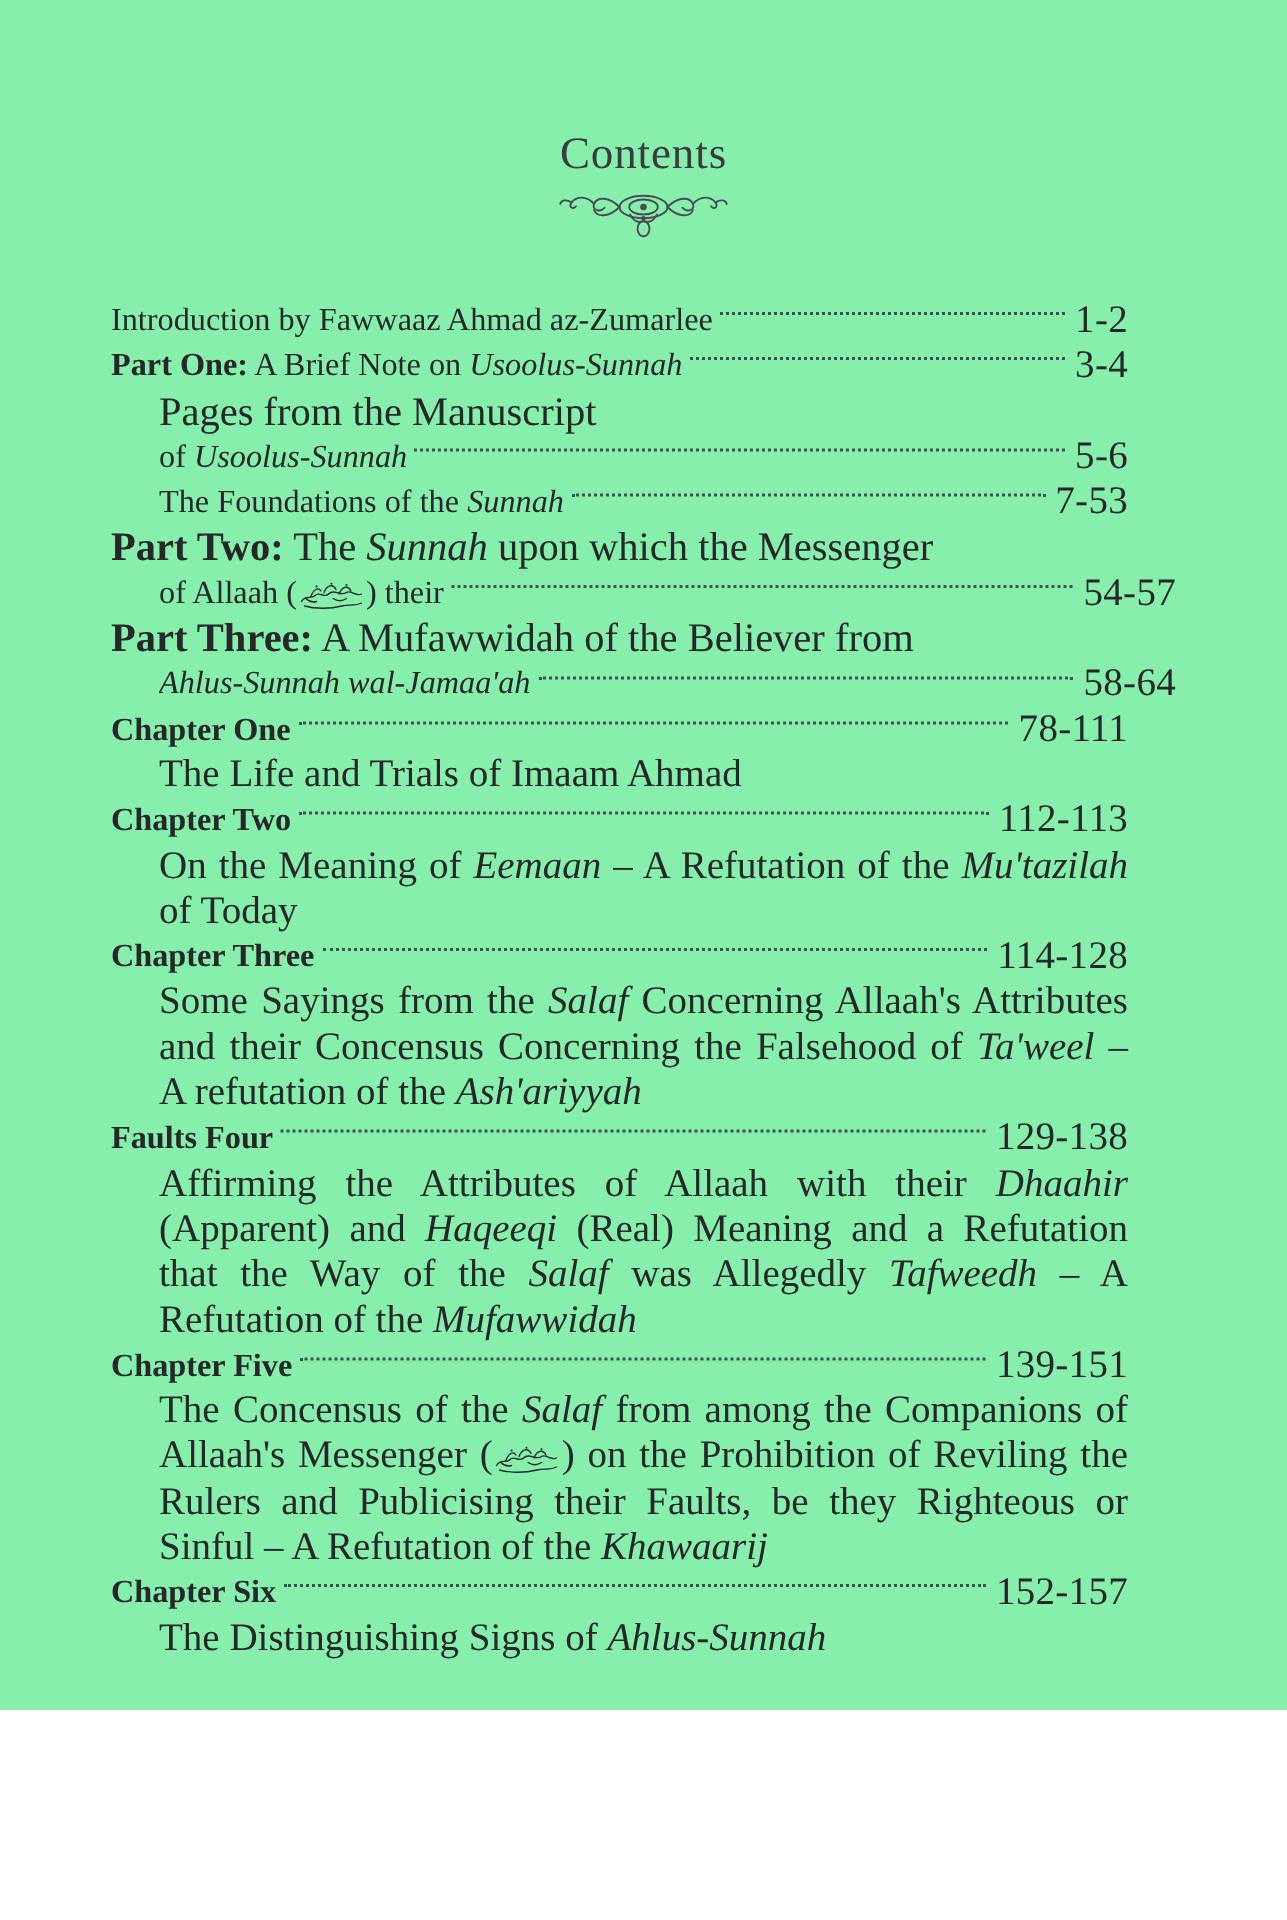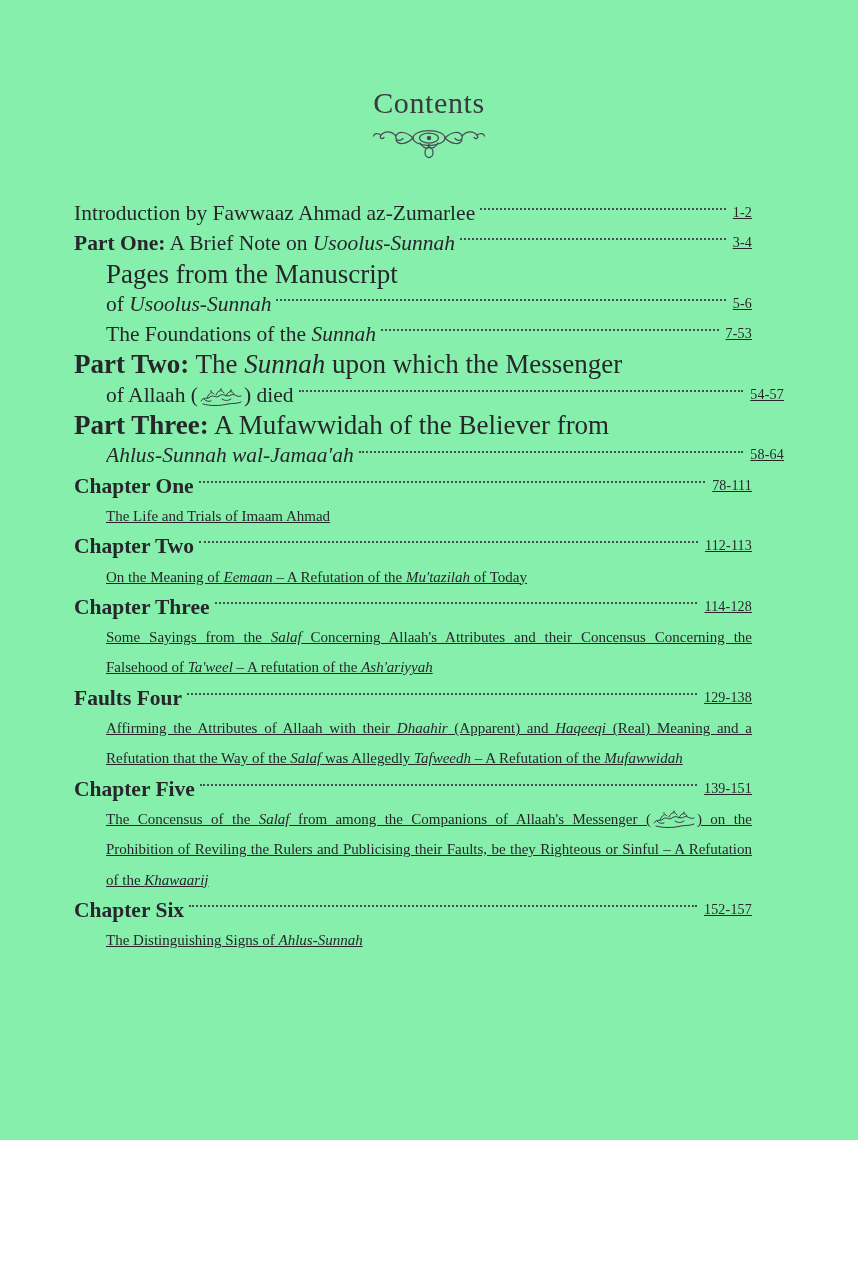--- a/index.html
+++ b/index.html
@@ -72,38 +72,36 @@
     min-width: 10px;
     margin: 0 4px 0 5px;
     position: relative;
     top: -4px;
     border-bottom: 2.4px dotted #44444c;
     opacity: .95;
   }
   .leader-line .pg {
     flex: 0 0 auto;
     padding-left: 3px;
-    font-size: 14px;
+    font-size: 26px;
     letter-spacing: .2px;
-    text-decoration: underline;
   }
 
   
   .plain-line {
     font-size: 27px;
     line-height: 30.3px;
   }
 
   
   .para {
-    font-size: 15px;
+    font-size: 26px;
     line-height: 30.3px;
     text-align: justify;
     text-justify: inter-word;
-    text-decoration: underline;
   }
   .para.nojust { text-align: left; }
 
   .indent { margin-left: 32px; }
 
   .b { font-weight: bold; }
   .i { font-style: italic; }
 
   
   .saw {
@@ -193,21 +191,21 @@
                 <path d="M18 8 C 20 3, 24 2, 26 6"></path>
                 <path d="M28 9 C 30 4, 34 3, 36 7"></path>
                 <path d="M13 4 l0.01 0"></path>
                 <path d="M23 2 l0.01 0"></path>
                 <path d="M33 3 l0.01 0"></path>
                 <circle cx="13" cy="4" r="0.7" fill="currentColor" stroke="none"></circle>
                 <circle cx="23" cy="2.2" r="0.7" fill="currentColor" stroke="none"></circle>
                 <circle cx="33" cy="3.2" r="0.7" fill="currentColor" stroke="none"></circle>
                 <path d="M6 12 C 8 14, 10 15, 13 14"></path>
                 <path d="M24 12 C 27 14, 30 14, 33 12"></path>
-              </svg></span><span>) died</span></span>
+              </svg></span><span>) their</span></span>
         <span class="dots"></span>
         <span class="pg">54-57</span>
       </div>
     </div>
 
     <div class="entry">
       <div class="plain-line"><span class="b">Part Three:</span><span> A Mufawwidah of the Believer from</span></div>
       <div class="leader-line indent">
         <span class="lbl i">Ahlus-Sunnah wal-Jamaa'ah</span>
         <span class="dots"></span>

